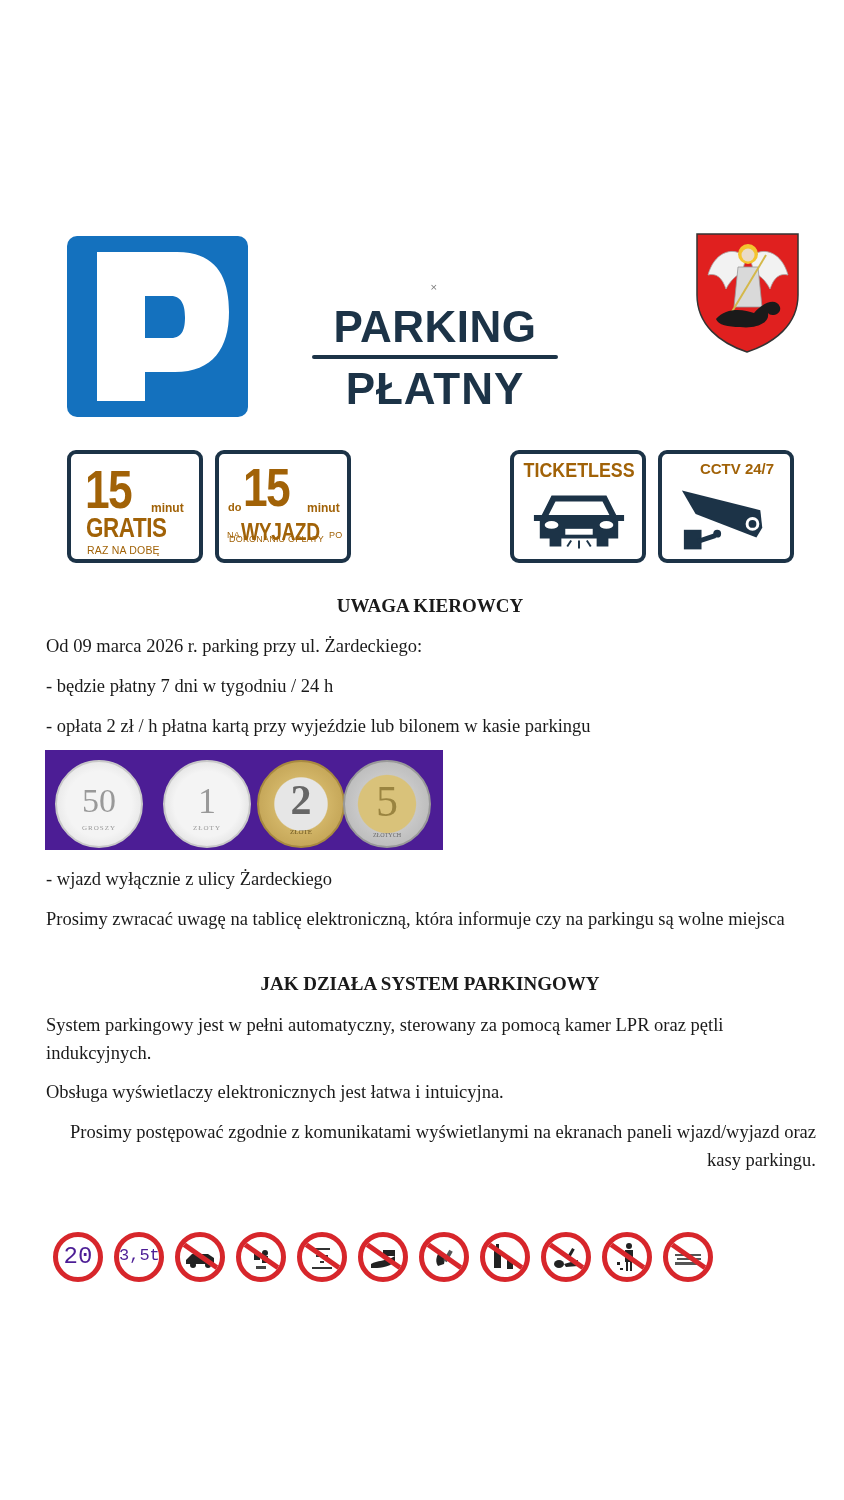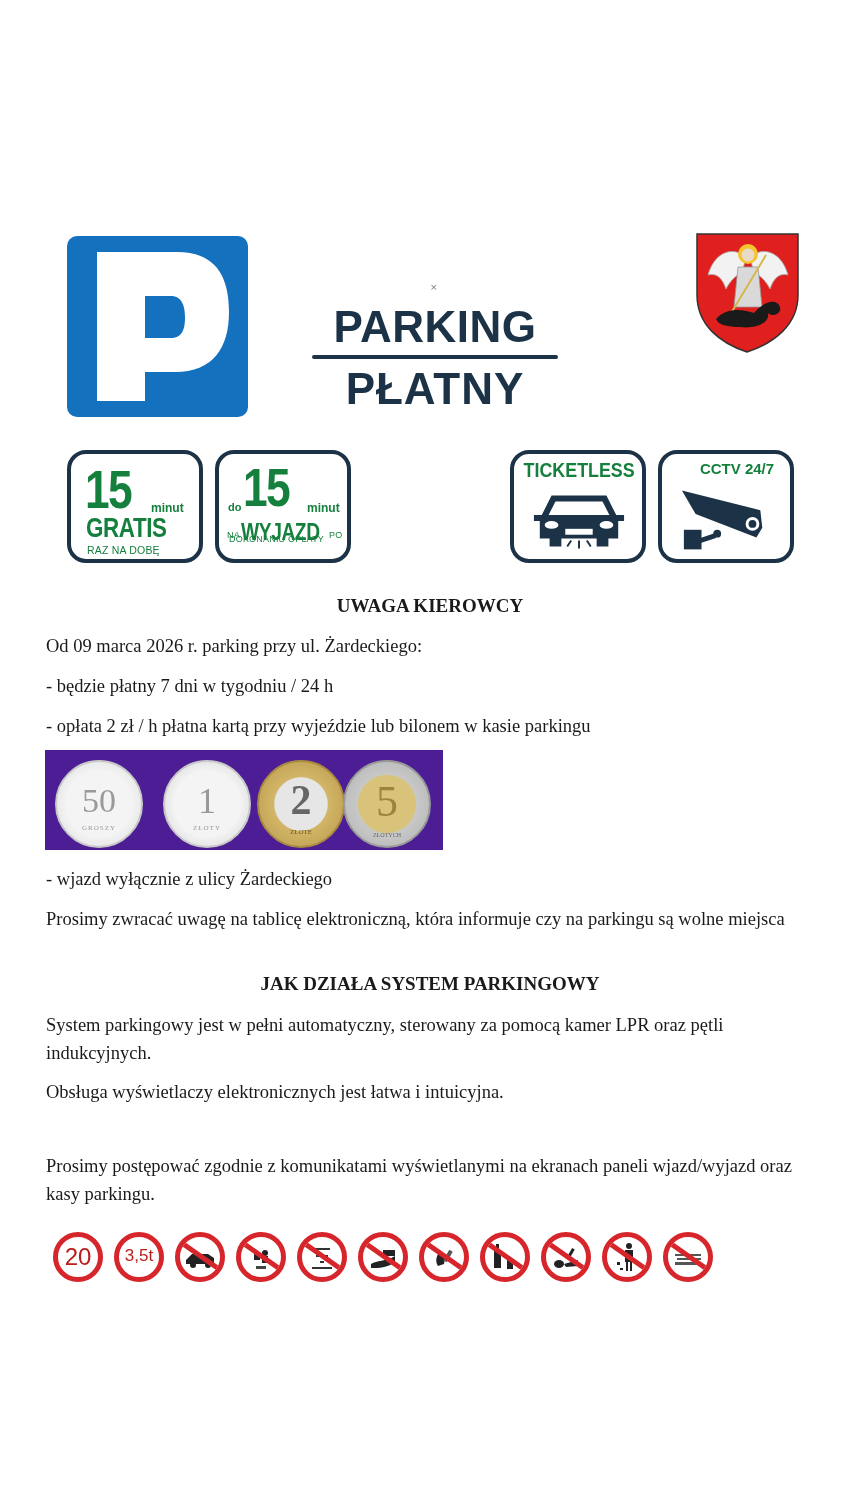--- a/index.html
+++ b/index.html
@@ -9,39 +9,39 @@
   .psign { left: 67px; top: 236px; width: 181px; height: 181px; background: #1471be; border-radius: 10px; }
   .psign svg { width: 100%; height: 100%; display: block; }
   
   .title-x { left: 430px; top: 282px; font-family: "DejaVu Sans", sans-serif; font-size: 9px; color: #777; }
   .title-top { left: 312px; top: 303px; width: 246px; text-align: center; font-family: "Liberation Sans", sans-serif; font-weight: 700; font-size: 44px; color: #1c3347; letter-spacing: 0.5px; line-height: 48px; }
   .title-rule { left: 312px; top: 355px; width: 246px; height: 4px; background: #1c3347; border-radius: 2px; }
   .title-bottom { left: 312px; top: 365px; width: 246px; text-align: center; font-family: "Liberation Sans", sans-serif; font-weight: 700; font-size: 44px; color: #1c3347; letter-spacing: 1px; line-height: 48px; }
   
   .crest { left: 696px; top: 233px; width: 103px; height: 120px; }
   
-  .tile { top: 450px; width: 136px; height: 113px; border: 4px solid #1c3347; border-radius: 19px; box-sizing: border-box; background: #fff; color: #15803d; font-family: "Liberation Sans", sans-serif; }
+  .tile { top: 450px; width: 136px; height: 113px; border: 4px solid #1c3347; border-radius: 9px; box-sizing: border-box; background: #fff; color: #a16207; font-family: "Liberation Sans", sans-serif; }
   .tile1 { left: 67px; } .tile2 { left: 215px; } .tile3 { left: 510px; } .tile4 { left: 658px; }
   .t-big { position: absolute; font-weight: 700; font-size: 54px; line-height: 54px; letter-spacing: -2px; transform: scaleX(0.82); transform-origin: left top; }
   .t-small { position: absolute; font-weight: 700; font-size: 12px; }
   .t-mid { position: absolute; font-weight: 700; font-size: 28px; line-height: 28px; transform: scaleX(0.8); transform-origin: left top; letter-spacing: -0.5px; }
   .t-tiny { position: absolute; font-weight: 400; font-size: 10.5px; letter-spacing: 0.2px; }
   .t-head { position: absolute; left: 0; right: 0; text-align: center; font-weight: 700; }
   .tile svg { position: absolute; }
   
   .heading { left: 0; width: 860px; text-align: center; font-weight: 700; font-size: 19px; }
   .para { left: 46px; width: 770px; font-size: 18.5px; line-height: 28px; }
   
   .coins { left: 45px; top: 750px; width: 398px; height: 100px; background: #4c1d95; }
   .coin { position: absolute; top: 10px; width: 88px; height: 88px; border-radius: 50%; box-sizing: border-box; }
   .coin span { position: absolute; left: 0; right: 0; text-align: center; font-family: "Liberation Serif", serif; color: #999; }
   
   .sign { top: 1232px; width: 50px; height: 50px; border-radius: 50%; border: 5px solid #d7262b; box-sizing: border-box; background: #fff; overflow: hidden; }
   .sign .slash { position: absolute; left: -4px; top: 17px; width: 50px; height: 5px; background: #d7262b; transform: rotate(35deg); z-index: 2; }
-  .sign .txt { position: absolute; left: 0; right: 0; text-align: center; font-family: Liberation Sans, sans-serif; color: #b91c1c; }
+  .sign .txt { position: absolute; left: 0; right: 0; text-align: center; font-family: Liberation Mono, monospace; color: #4c1d95; }
   .sign svg { position: absolute; left: 4px; top: 5px; width: 32px; height: 30px; z-index: 1; }
 </style>
 </head>
 <body>
 
 <div class="abs psign">
   <svg viewBox="0 0 181 181">
     <path d="M30 16 H110 C150 16 162 42 162 76 C162 112 146 136 108 136 H78 V165 H30 Z M78 60 V102 H104 C116 102 118 92 118 81 C118 70 115 60 104 60 Z" fill="#ffffff"></path>
   </svg>
 </div>
@@ -132,21 +132,21 @@
     <span style="top:70px; font-size:6px; color:#666;">ZŁOTYCH</span>
   </div>
 </div>
 
 <div class="abs para" style="top:865px;">- wjazd wyłącznie z ulicy Żardeckiego</div>
 <div class="abs para" style="top:905px;">Prosimy zwracać uwagę na tablicę elektroniczną, która informuje czy na parkingu są wolne miejsca</div>
 
 <div class="abs heading" style="top:973px;">JAK DZIAŁA SYSTEM PARKINGOWY</div>
 <div class="abs para" style="top:1011px;">System parkingowy jest w pełni automatyczny, sterowany za pomocą kamer LPR oraz pętli indukcyjnych.</div>
 <div class="abs para" style="top:1078px;">Obsługa wyświetlaczy elektronicznych jest łatwa i intuicyjna.</div>
-<div class="abs para" style="top:1152px;">Prosimy postępować zgodnie z komunikatami wyświetlanymi na ekranach paneli wjazd/wyjazd oraz kasy parkingu.</div>
+<div class="abs para" style="top:1118px;text-align:right;">Prosimy postępować zgodnie z komunikatami wyświetlanymi na ekranach paneli wjazd/wyjazd oraz kasy parkingu.</div>
 
 <div class="abs sign" style="left:53px;">
   <div class="txt" style="top:6px; font-size:24px;">20</div>
 </div>
 <div class="abs sign" style="left:114px;">
   <div class="txt" style="top:9px; font-size:17px;">3,5t</div>
 </div>
 <div class="abs sign" style="left:175px;">
   <div class="slash"></div>
   <svg viewBox="0 0 32 30">

